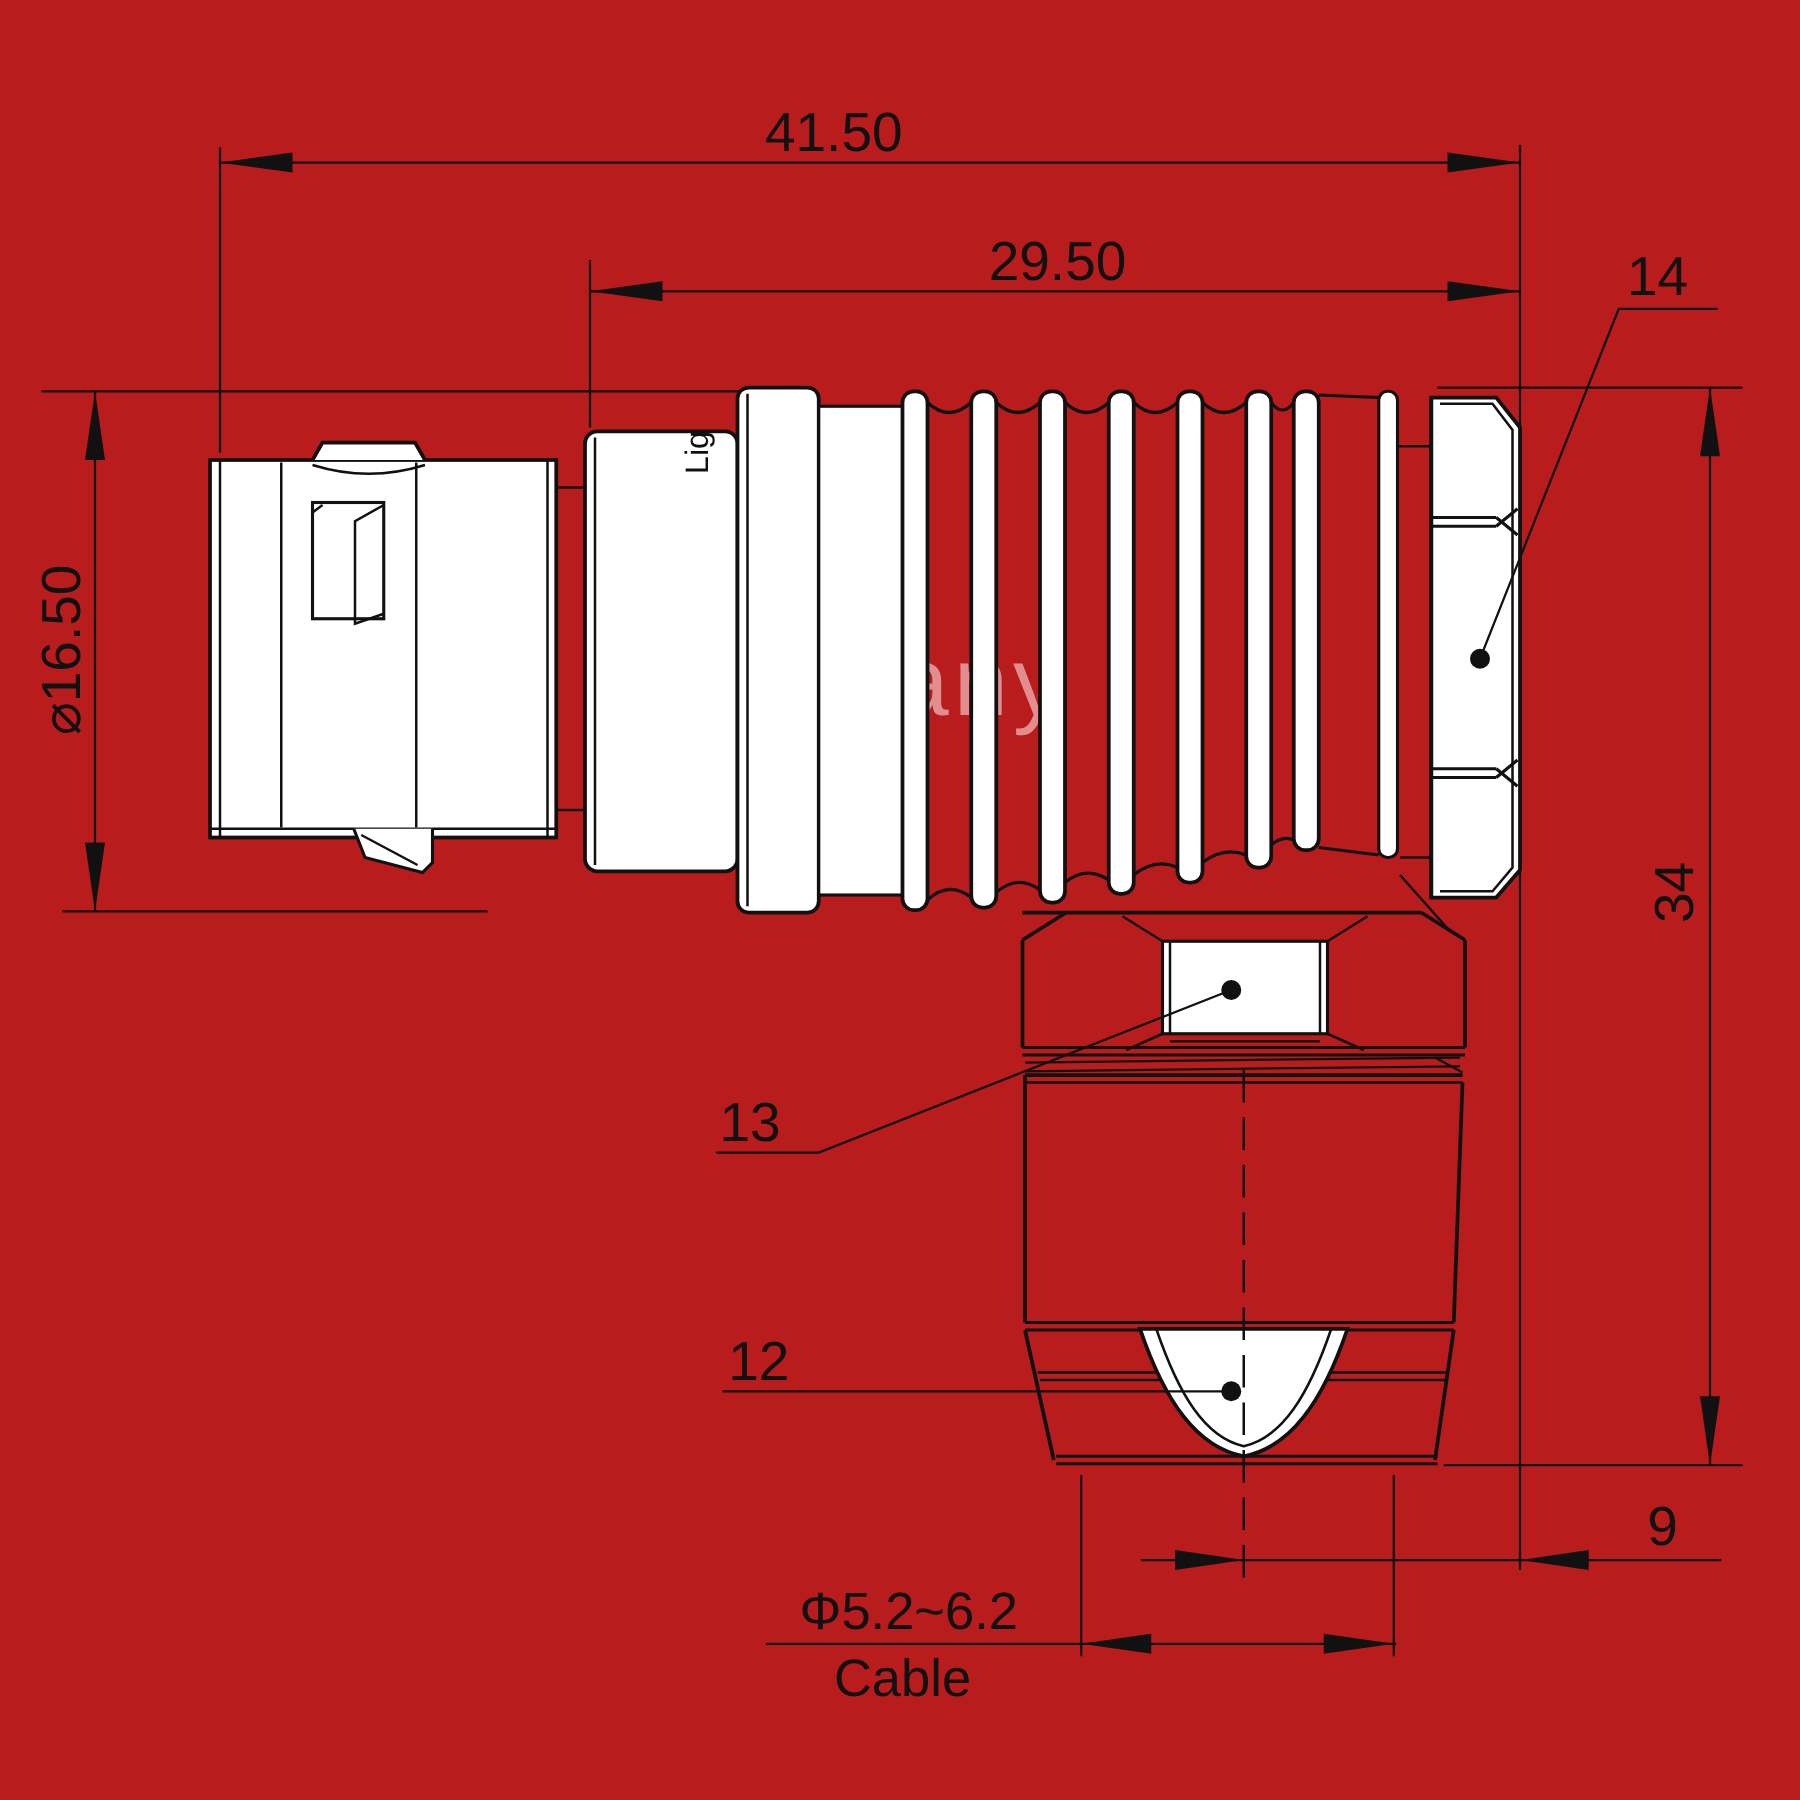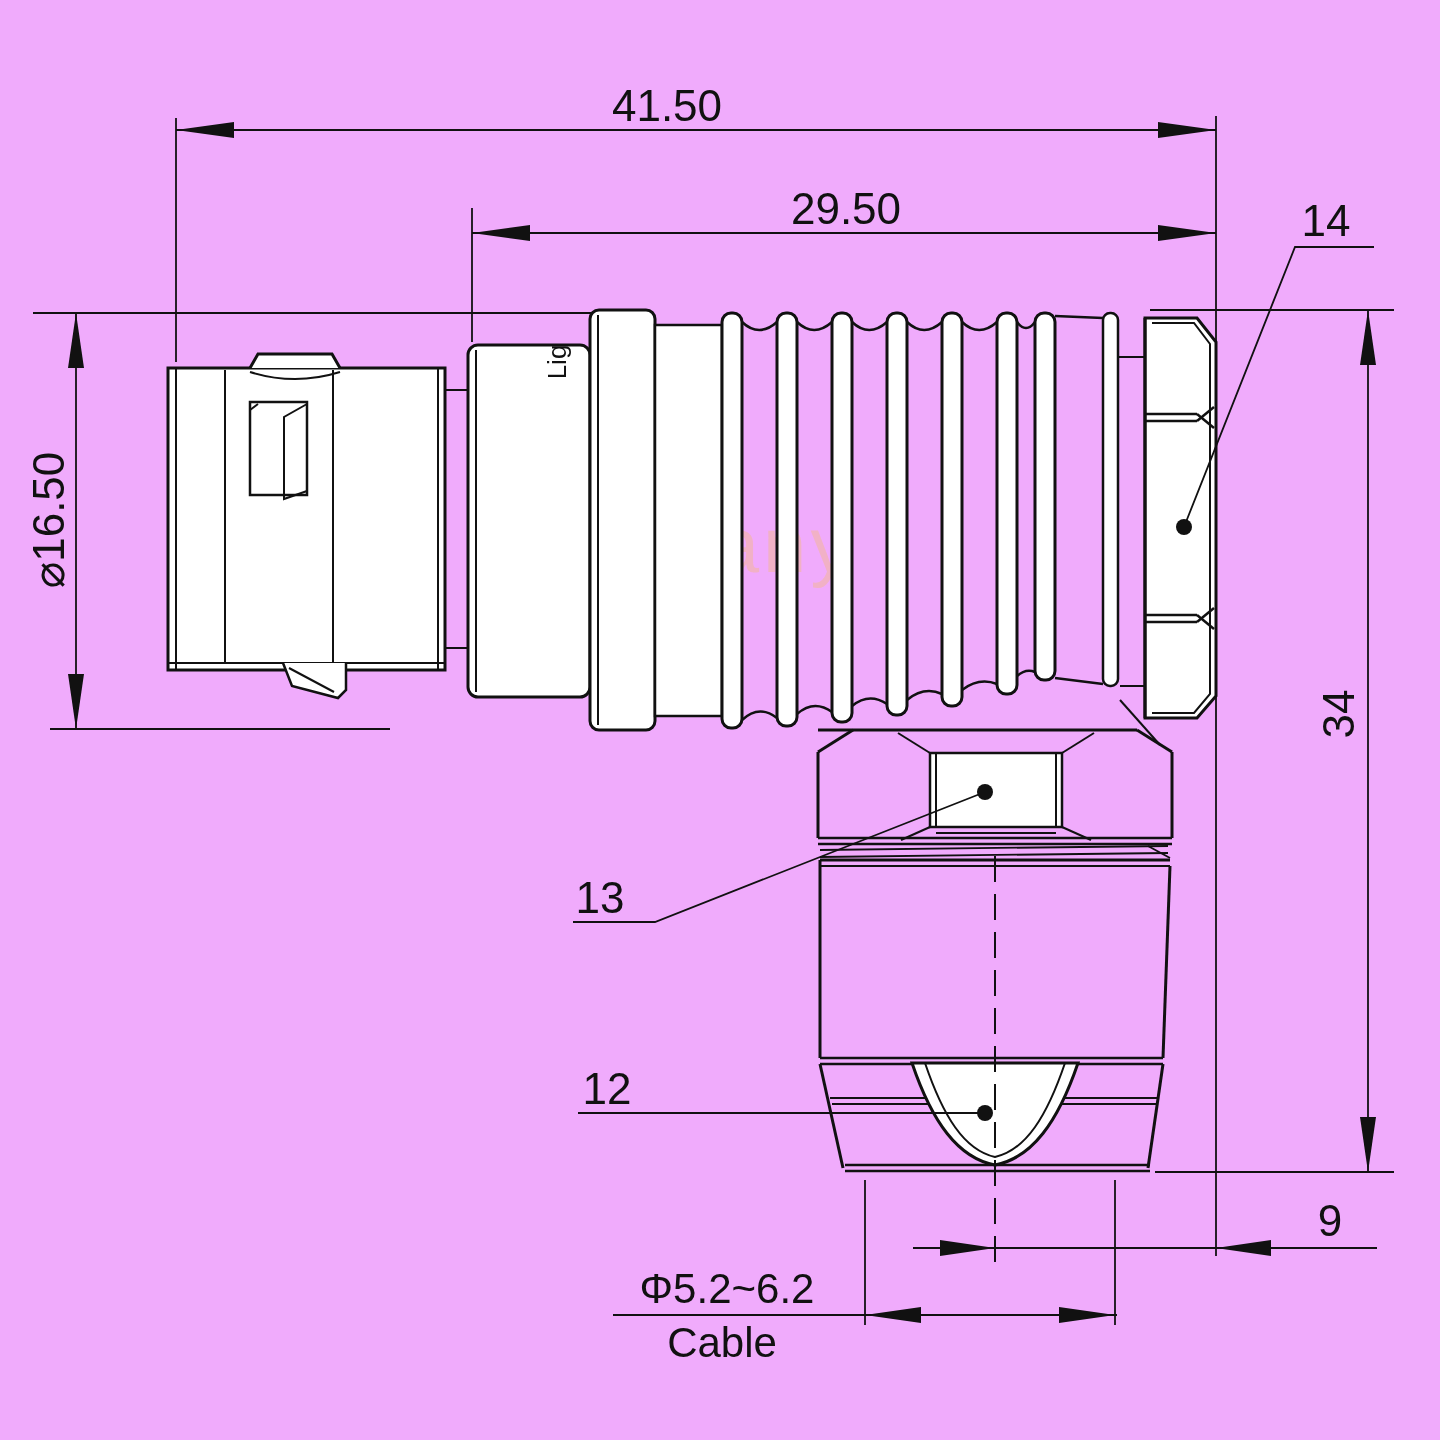--- a/index.html
+++ b/index.html
@@ -5,21 +5,21 @@
   html, body {
     margin: 0;
     padding: 0;
     background: #ffffff;
     font-family: "Liberation Sans", sans-serif;
   }
   .canvas {
     position: relative;
     width: 1440px;
     height: 1440px;
-    background: #f0abfc;
+    background: #b91c1c;
     overflow: hidden;
   }
   svg { display: block; }
   svg text {
     font-family: "Liberation Sans", sans-serif;
     fill: #111111;
   }
   .dim-text { font-size: 44px; }
   .label-text { font-size: 44px; }
   .cable-text { font-size: 42px; }

